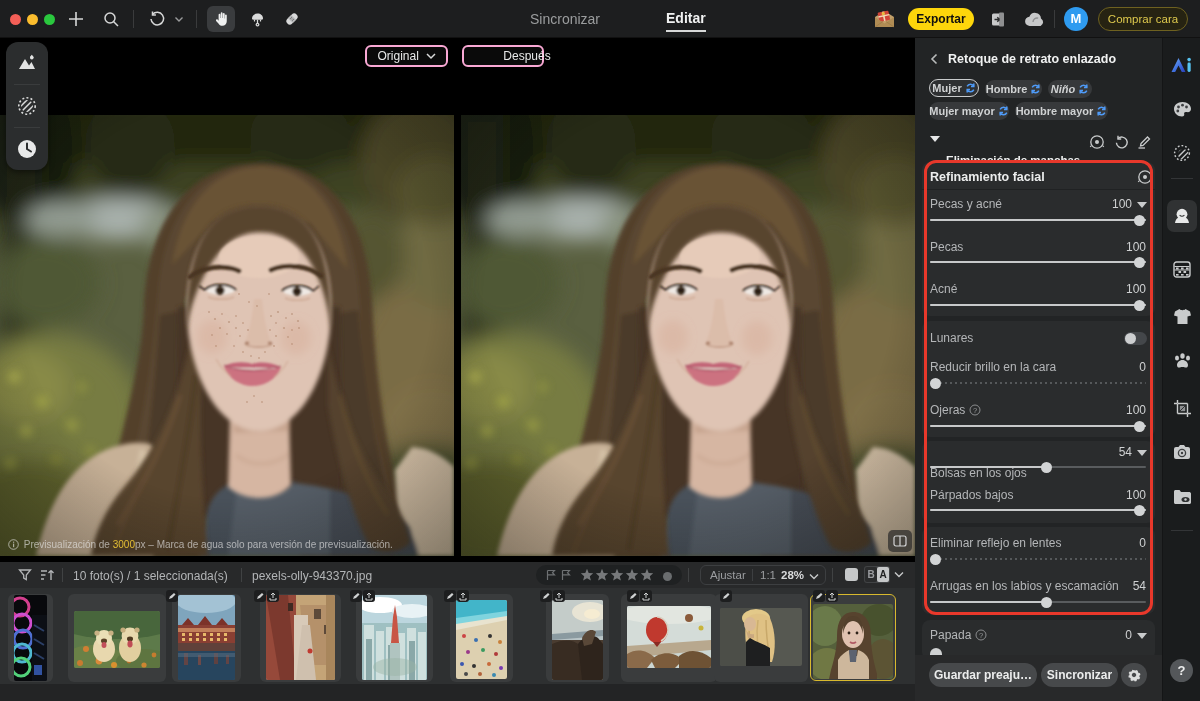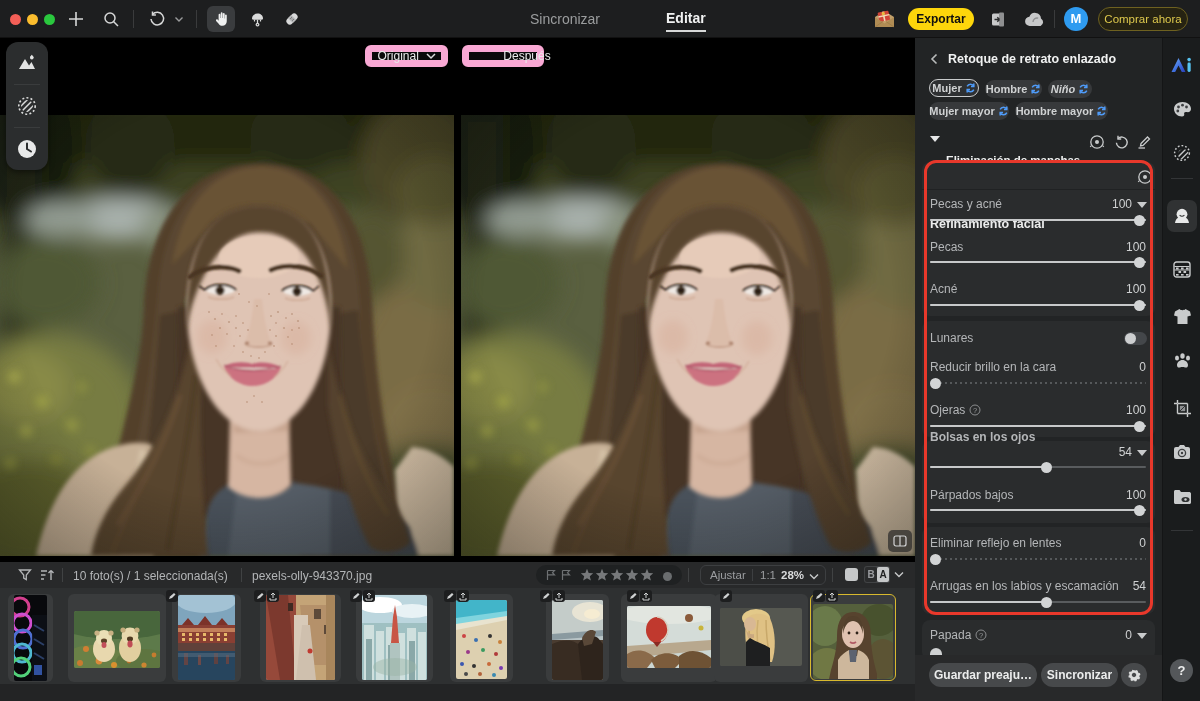--- a/index.html
+++ b/index.html
@@ -18,21 +18,21 @@
   #tab-edit:after { content:""; position:absolute; left:0; right:0; bottom:-6px; height:2px; background:#d8d9d9; }
   #btn-export { position:absolute; left:908px; top:8px; width:66px; height:22px; background:#fdd60b;
     border-radius:11px; color:#101010; font-size:12px; font-weight:bold; text-align:center; line-height:22px; }
   #avatar { position:absolute; left:1064px; top:7px; width:24px; height:24px; border-radius:50%;
     background:#2f9bf0; color:#fff; font-size:13px; font-weight:bold; text-align:center; line-height:24px; }
   #btn-buy { position:absolute; left:1098px; top:7px; width:90px; height:24px; border:1px solid #6e6120;
     border-radius:12px; color:#dec94d; font-size:11.5px; text-align:center; line-height:22px; background:#262312; }
 
   
   #mainarea { position:absolute; left:0; top:38px; width:915px; height:524px; background:#000; overflow:hidden; }
-  .viewbtn { position:absolute; top:7px; height:22px; border:7px solid #f9a8d4; border-radius:6px;
+  .viewbtn { position:absolute; top:7px; height:22px; border:2px solid #f9a8d4; border-radius:6px;
     color:#e8e9e9; font-size:12px; display:flex; align-items:center; justify-content:center; background:#0a0a0a; }
   #photoL { position:absolute; left:0; top:77px; width:454px; height:441px; }
   #photoR { position:absolute; left:461px; top:77px; width:454px; height:441px; }
   #watermark { position:absolute; left:8px; top:501px; color:rgba(235,236,236,0.62); font-size:10px; }
   #watermark b { color:#e3be33; font-weight:normal; }
   #splitbtn { position:absolute; left:888px; top:492px; width:24px; height:22px; background:rgba(40,40,40,0.7);
     border-radius:5px; display:flex; align-items:center; justify-content:center; }
 
   
   #lsidebar { position:absolute; left:6px; top:42px; width:42px; height:128px; background:#2b2d2e;
@@ -158,36 +158,41 @@
         </svg>
     </div>
     <div class="ticon" style="left:1022px; width:26px;">
       <svg width="22" height="15" viewBox="0 0 22 15">
           <path d="M6 14a4.6 4.6 0 0 1-.6-9.2A6 6 0 0 1 17 6.4 4.3 4.3 0 0 1 16.6 14z" fill="#c7c8c9"></path>
           <path d="M9 10c0-2.8 2.6-4.6 5.2-3.9" fill="none" stroke="#8f9091" stroke-width="1.4"></path>
         </svg>
     </div>
     <div class="tsep" style="left:1054px;"></div>
     <div id="avatar">M</div>
-    <div id="btn-buy">Comprar ahora</div>
+    <div id="btn-buy">Comprar cara</div>
   </div>
 
   <div id="mainarea">
     <div class="viewbtn" style="left:365px; width:83px;">Original&nbsp;&nbsp;
       <svg width="10" height="8" viewBox="0 0 10 8">
           <path d="M1 2l4 4 4-4" fill="none" stroke="#d8d9d9" stroke-width="1.5"></path>
         </svg>
     </div>
     <div class="viewbtn" style="left:462px; width:82px;padding-left:48px;">Después</div>
     <div id="photoL"><svg width="454" height="441" viewBox="0 0 454 441">
           <use href="#photo"></use>
         </svg></div>
     <div id="photoR"><svg width="454" height="441" viewBox="0 0 454 441">
           <use href="#photo2"></use>
         </svg></div>
+    <div id="watermark"><svg width="11" height="11" viewBox="0 0 11 11" style="vertical-align:-2px; margin-right:2px;">
+          <circle cx="5.5" cy="5.5" r="4.8" fill="none" stroke="rgba(235,236,236,0.62)" stroke-width="1"></circle>
+          <rect x="5" y="4.6" width="1.2" height="3.6" fill="rgba(235,236,236,0.62)"></rect>
+          <rect x="5" y="2.6" width="1.2" height="1.2" fill="rgba(235,236,236,0.62)"></rect>
+        </svg> Previsualización de <b>3000</b>px – Marca de agua solo para versión de previsualización.</div>
     <div id="splitbtn">
       <svg width="14" height="12" viewBox="0 0 14 12">
           <rect x="1" y="1" width="12" height="10" rx="2" fill="none" stroke="#d2d3d4" stroke-width="1.2"></rect>
           <path d="M7 1v10" stroke="#d2d3d4" stroke-width="1.2"></path>
         </svg>
     </div>
   </div>
 
   <div id="lsidebar">
     <div class="lsicon" style="top:0;">
@@ -598,21 +603,21 @@
           <path d="M5 9.5 L11.5 3 L13.5 5 L7 11.5 L4.5 12 Z" fill="none" stroke="#c9cbcc" stroke-width="1.3"></path>
           <path d="M2.5 14 L9 14" stroke="#c9cbcc" stroke-width="1.3"></path>
         </svg></div>
 
     <div class="card" style="top:124px; height:154px;"></div>
     <div class="card" style="top:283px; height:116px;"></div>
     <div class="card" style="top:403px; height:82px;"></div>
     <div class="card" style="top:489px; height:87px;"></div>
     <div class="card" style="top:582px; height:40px;"></div>
 
-    <div style="position:absolute; left:15px; top:132px; color:#eceded; font-size:12.5px; font-weight:bold;margin-top:47px;">Refinamiento facial</div>
+    <div style="position:absolute; left:15px; top:132px; color:#eceded; font-size:12.5px; font-weight:bold;">Refinamiento facial</div>
     <div style="position:absolute; left:222px; top:131px;"><svg width="16" height="16" viewBox="0 0 16 16">
           <circle cx="8" cy="8" r="6.2" fill="none" stroke="#c9cbcc" stroke-width="1.3"></circle>
           <circle cx="8" cy="8" r="2" fill="#c9cbcc"></circle>
           <path d="M2.2 11.8 L1.2 12.8M13.8 11.8l1 1" stroke="#c9cbcc" stroke-width="1.2"></path>
         </svg></div>
     <div style="position:absolute; left:7px; top:151px; width:233px; height:1px; background:#202223;"></div>
 
     <div class="rp-label" style="left:15px; top:159px;">Pecas y acné</div>
     <div class="rp-val" style="right:30px; top:159px;">100</div>
       <span class="dda" style="left:222px; top:164px;"></span>
@@ -651,21 +656,21 @@
           <circle cx="6" cy="6" r="5" fill="none" stroke="#8a8c8e" stroke-width="1"></circle>
           <text x="6" y="8.6" text-anchor="middle" font-size="7.5" fill="#9a9c9e" font-family="Liberation Sans">?</text>
         </svg></div>
     <div class="rp-val" style="right:16px; top:365px;">100</div>
     <div class="slider" style="top:382px;">
         <div class="track"></div>
         <div class="fill" style="width:216px;"></div>
         <div class="knob" style="left:204px;"></div>
       </div>
 
-    <div class="rp-label" style="left:15px; top:392px;font-weight:bold;">Bolsas en los ojos</div>
+    <div class="rp-label" style="left:15px; top:428px;">Bolsas en los ojos</div>
     <div class="rp-val" style="right:30px; top:407px;">54</div>
       <span class="dda" style="left:222px; top:412px;"></span>
     <div class="slider" style="top:423px;">
         <div class="track"></div>
         <div class="fill" style="width:117px;"></div>
         <div class="knob" style="left:111px;"></div>
       </div>
 
     <div class="rp-label" style="left:15px; top:450px;">Párpados bajos</div>
     <div class="rp-val" style="right:16px; top:450px;">100</div>

